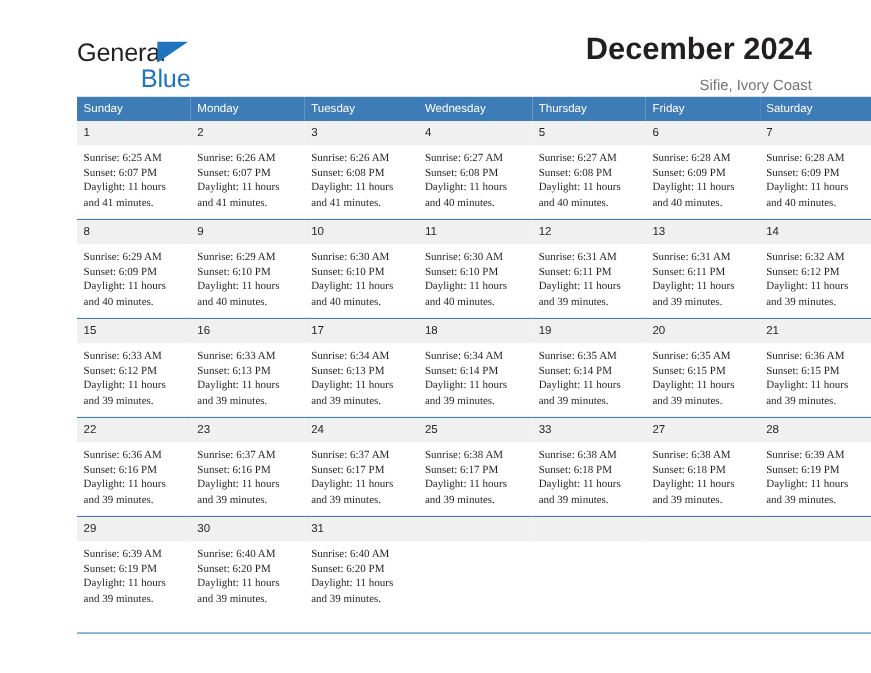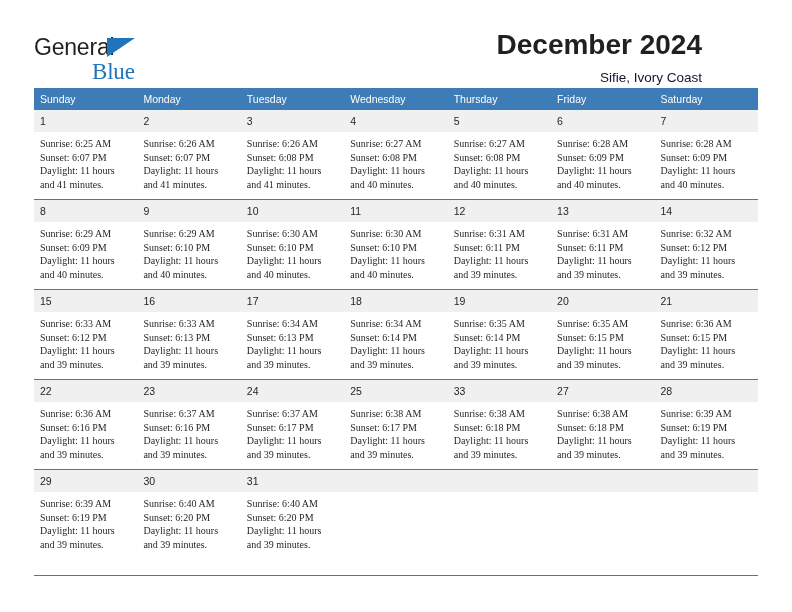--- a/index.html
+++ b/index.html
@@ -13,20 +13,21 @@
     font-family: "Liberation Sans", sans-serif;
     color: #231f20;
     overflow: hidden;
   }
 
   .page {
     position: relative;
     width: 736px;
     height: 612px;
     box-sizing: border-box;
+    margin-left: 36px;
   }
 
   
   .header {
     position: absolute;
     left: 34px;
     top: 28px;
     right: 34px;
     height: 70px;
   }
@@ -56,41 +57,40 @@
     border-bottom: 19px solid transparent;
   }
   .brand-line2 {
     margin-top: 1px;
     margin-left: 58px;
     font-size: 23px;
     line-height: 23px;
     letter-spacing: -0.2px;
     color: #1f74bd;
     white-space: nowrap;
-    font-family: Liberation Serif, serif;
   }
 
   .title-block {
     position: absolute;
     right: 0;
     top: 0;
     text-align: right;
   }
   .cal-title {
     font-size: 28px;
     line-height: 34px;
     font-weight: bold;
     color: #231f20;
     white-space: nowrap;
   }
   .cal-subtitle {
     margin-top: 7px;
     font-size: 13.5px;
     line-height: 17px;
-    color: #0f172a;
+    color: #737373;
     white-space: nowrap;
   }
 
   
   .calendar {
     position: absolute;
     left: 34px;
     top: 88px;
     width: 724px;
     border-collapse: collapse;

